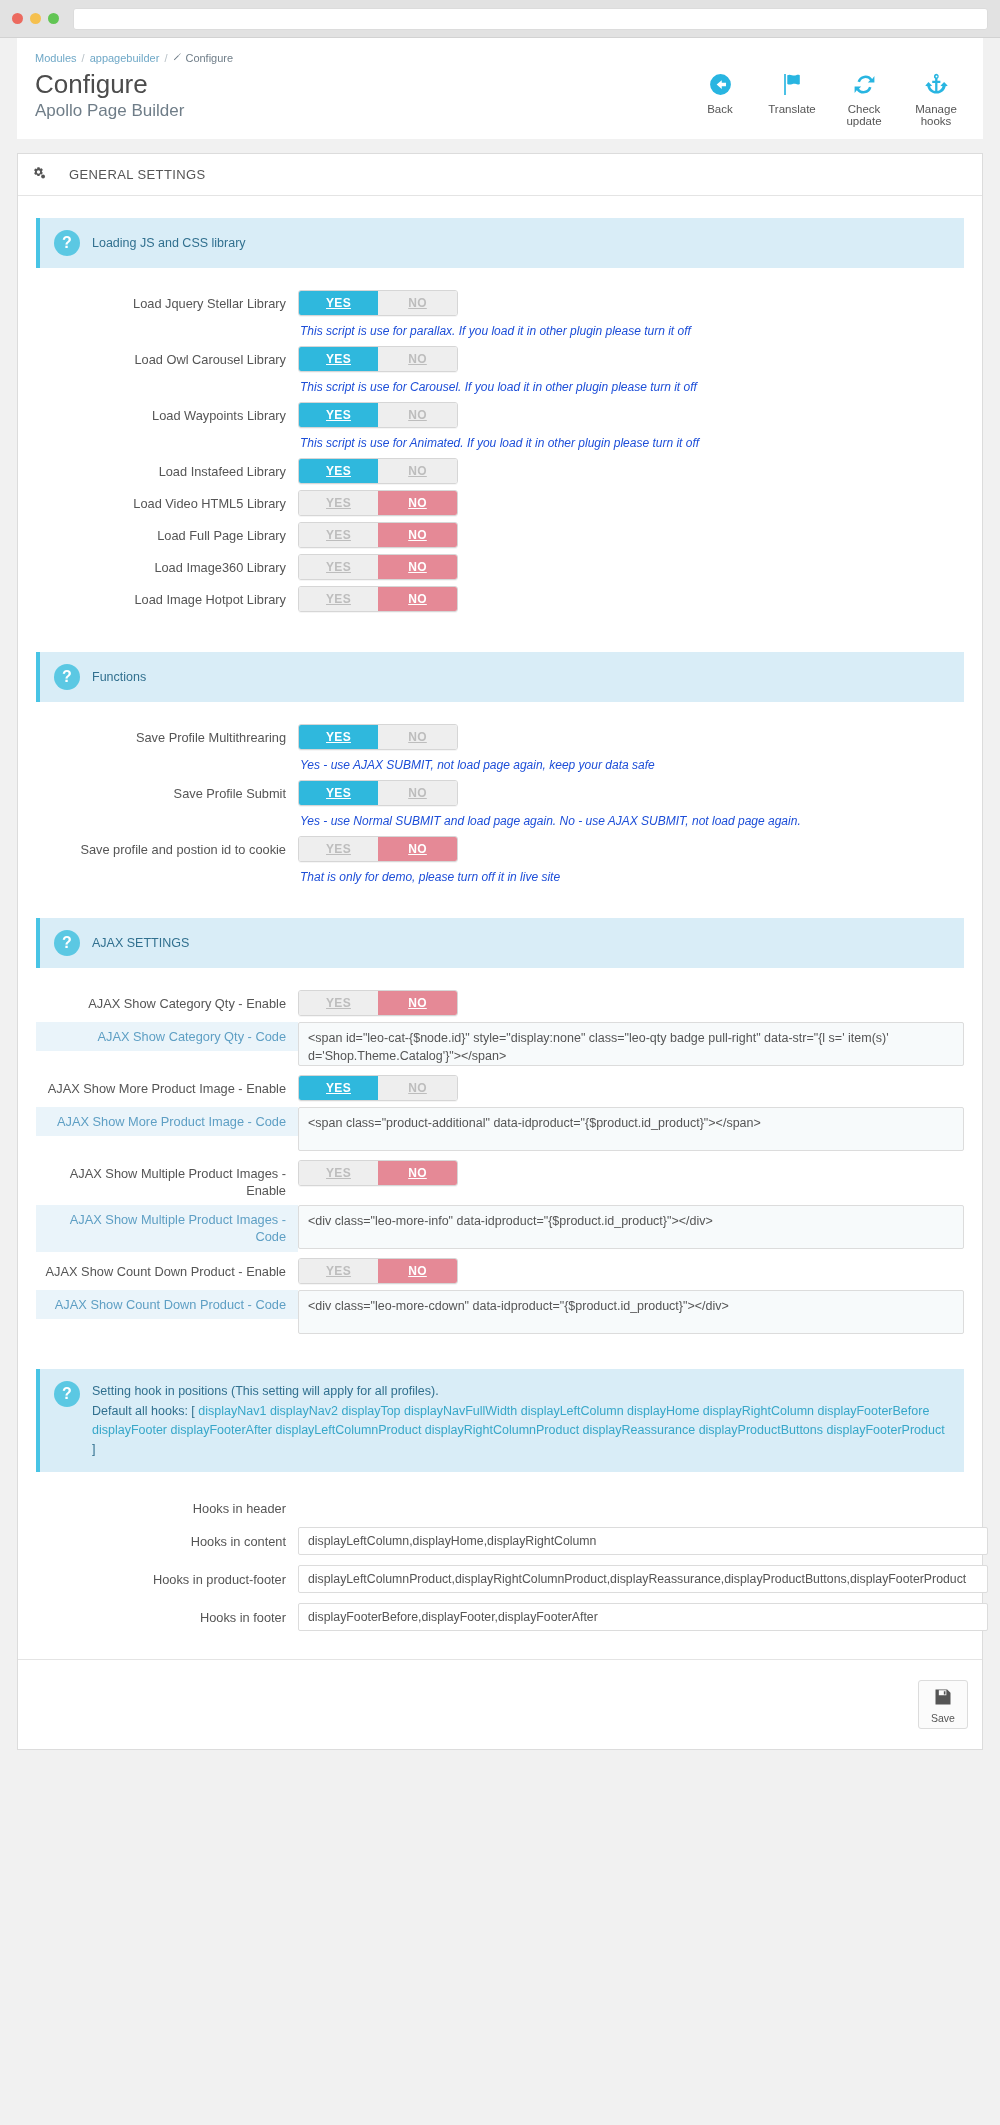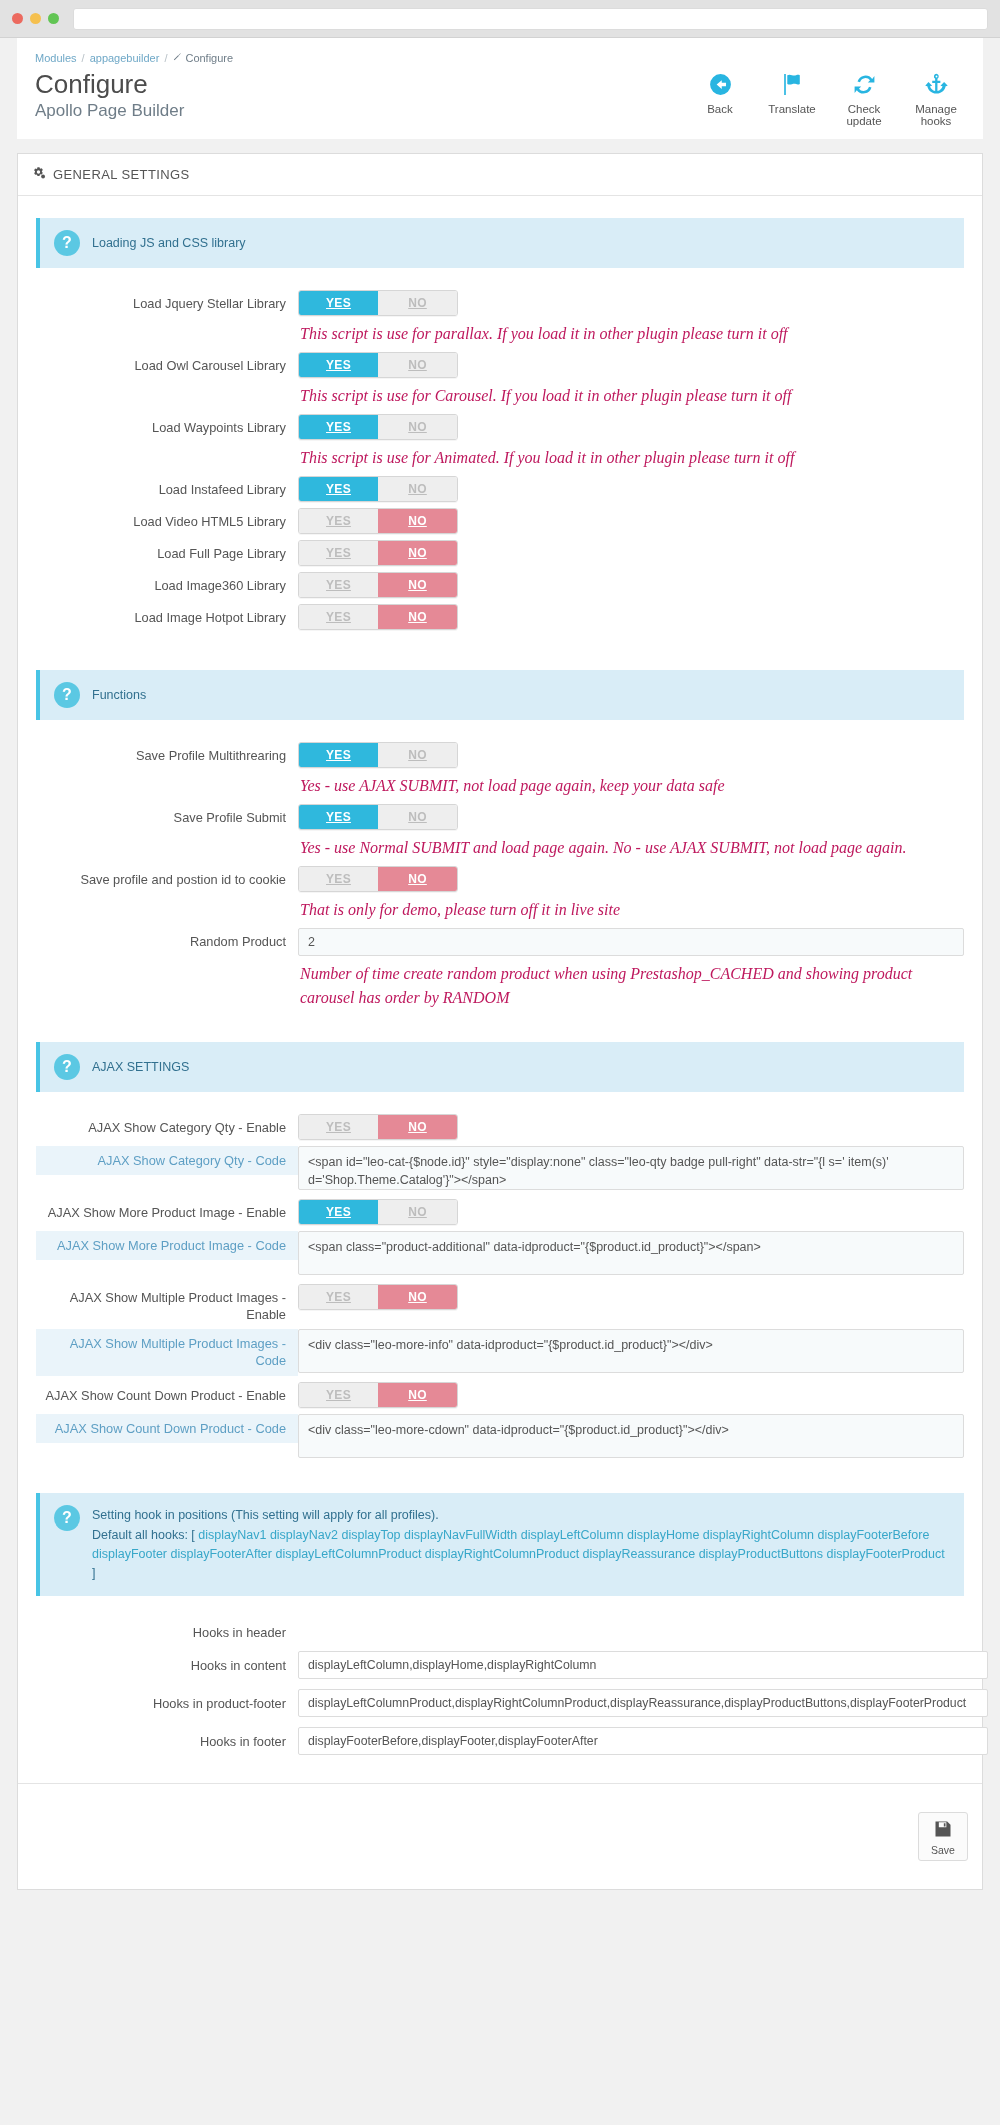--- a/index.html
+++ b/index.html
@@ -75,21 +75,21 @@
   
   .panel{
     background:#fff;
     border:1px solid #dcdcdc;
     margin-top:14px;
   }
   .panel-head{
     padding:12px 14px;
     border-bottom:1px solid #e4e4e4;
     font-size:13px; letter-spacing:.4px;
-    color:#555; display:flex; align-items:center; gap:7px;
+    color:#555; display:flex; align-items:center; gap:23px;
     text-transform:uppercase;
   }
   .panel-body{ padding:14px 18px 18px 18px; }
 
   
   .alert{
     background:#d9edf7;
     border-left:4px solid #48c4e5;
     padding:12px 14px;
     display:flex; gap:12px; align-items:flex-start;
@@ -134,24 +134,23 @@
   .switch span{
     flex:1; text-align:center;
     padding:5px 0; font-size:12px; font-weight:bold;
     letter-spacing:.3px; cursor:pointer;
     background:#eeeeee; color:#bdbdbd;text-decoration:underline;
   }
   .switch span.on-yes{ background:#2fb8dd; color:#fff; }
   .switch span.on-no{ background:#e58996; color:#fff; }
 
   .hint{
-    font-size:16px; color:#be185d; font-style:italic;
+    font-size:12px; color:#1d4ed8; font-style:italic;
     margin:6px 0 0 2px; line-height:1.5;
     max-width:690px;
-    font-family:Liberation Serif, serif;
   }
 
   .txtinput, .codearea{
     width:690px; max-width:100%;
     border:1px solid #dcdcdc;
     background:#f7fafb;
     padding:6px 9px;
     font-size:12.5px; color:#555;
     font-family:"Liberation Sans", sans-serif;
     border-radius:2px;
@@ -170,21 +169,21 @@
   .hookinput{
     width:690px; border:1px solid #dcdcdc; background:#fff;
     padding:6px 9px; font-size:12.3px; color:#555;
     font-family:"Liberation Sans", sans-serif; border-radius:2px;
     outline:none;
   }
 
   
   .panel-foot{
     border-top:1px solid #e4e4e4;
-    padding:28px 14px;
+    padding:20px 14px;
     display:flex; justify-content:flex-end;
     background:#fff;
   }
   .savebtn{
     border:1px solid #dcdcdc; background:#fbfbfb;
     border-radius:3px; width:50px; padding:6px 0 4px 0;
     text-align:center; cursor:pointer;
   }
   .savebtn .lb{ font-size:10.5px; color:#555; display:block; margin-top:2px; }
   .savebtn svg{ fill:#555; }
@@ -353,27 +352,20 @@
             </div>
             <div class="frow">
               <div class="flabel">Save profile and postion id to cookie</div>
               <div class="fctl"><div class="switch">
                   <span class="">YES</span>
                   <span class="on-no">NO</span>
                 </div><div class="hint">That is only for demo, please turn off it in live site</div></div>
             </div>
           </div>
 
-        <div class="frow">
-          <div class="flabel">Random Product</div>
-          <div class="fctl">
-            <input class="txtinput" value="2" style="">
-            <div class="hint">Number of time create random product when using Prestashop_CACHED and showing product carousel has order by RANDOM</div>
-          </div>
-        </div>
 
         <div class="spacer"></div>
 
         <div class="alert">
           <span class="qm">?</span>
           <span class="txt">AJAX SETTINGS</span>
         </div>
 
         <div id="ajax-rows">
             <div class="frow">

